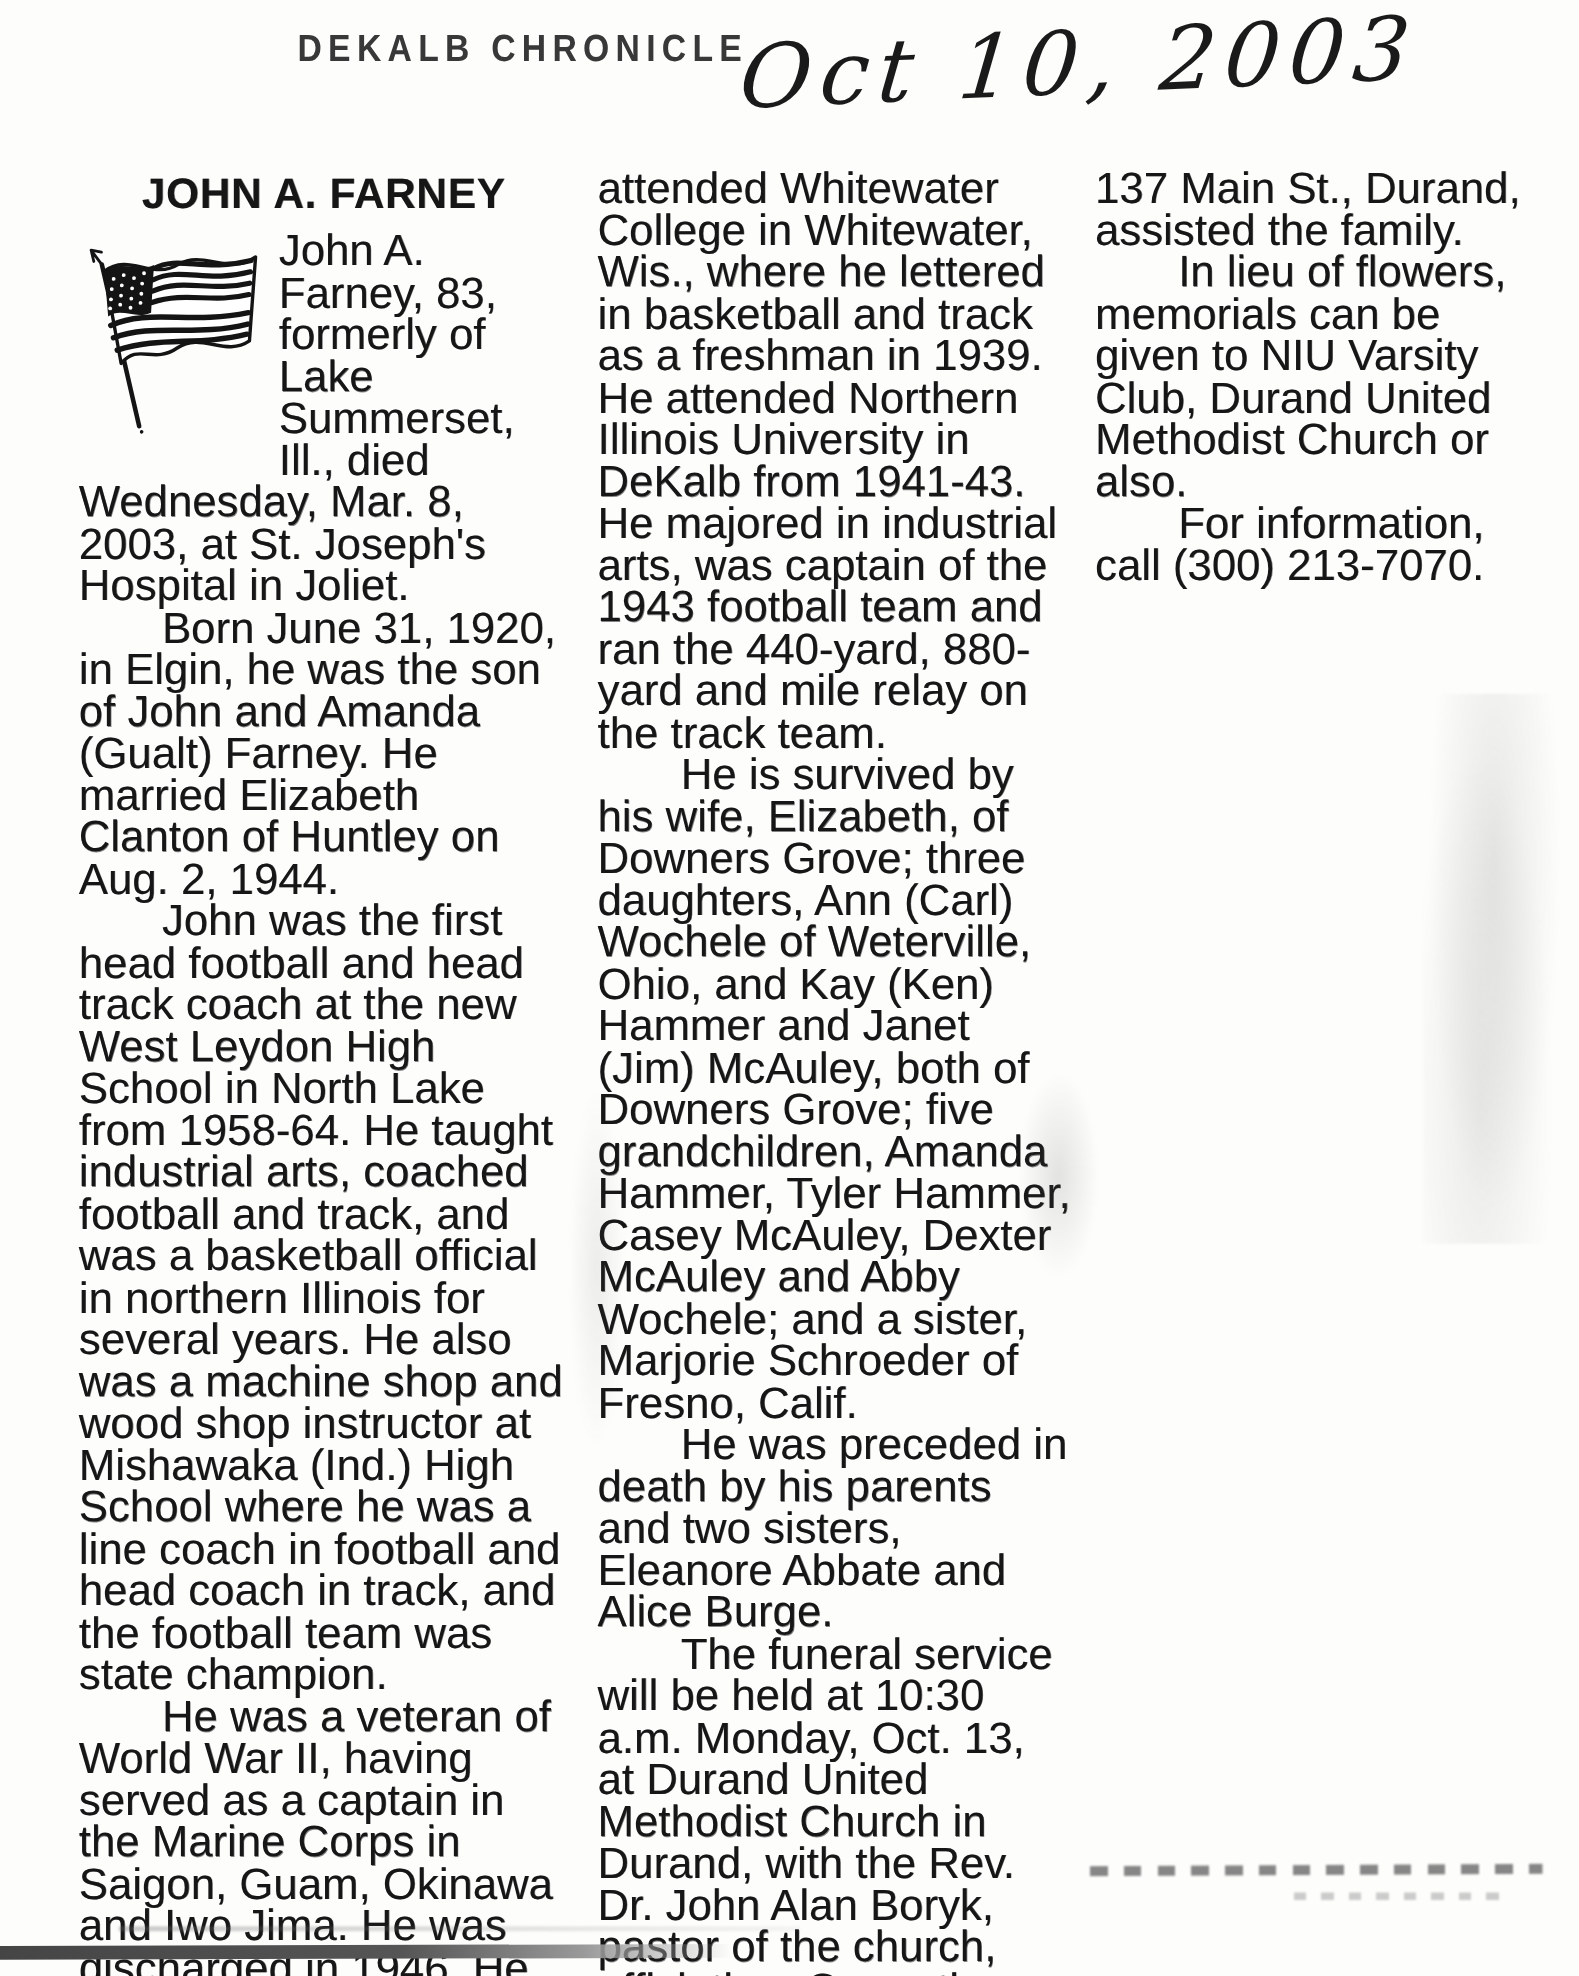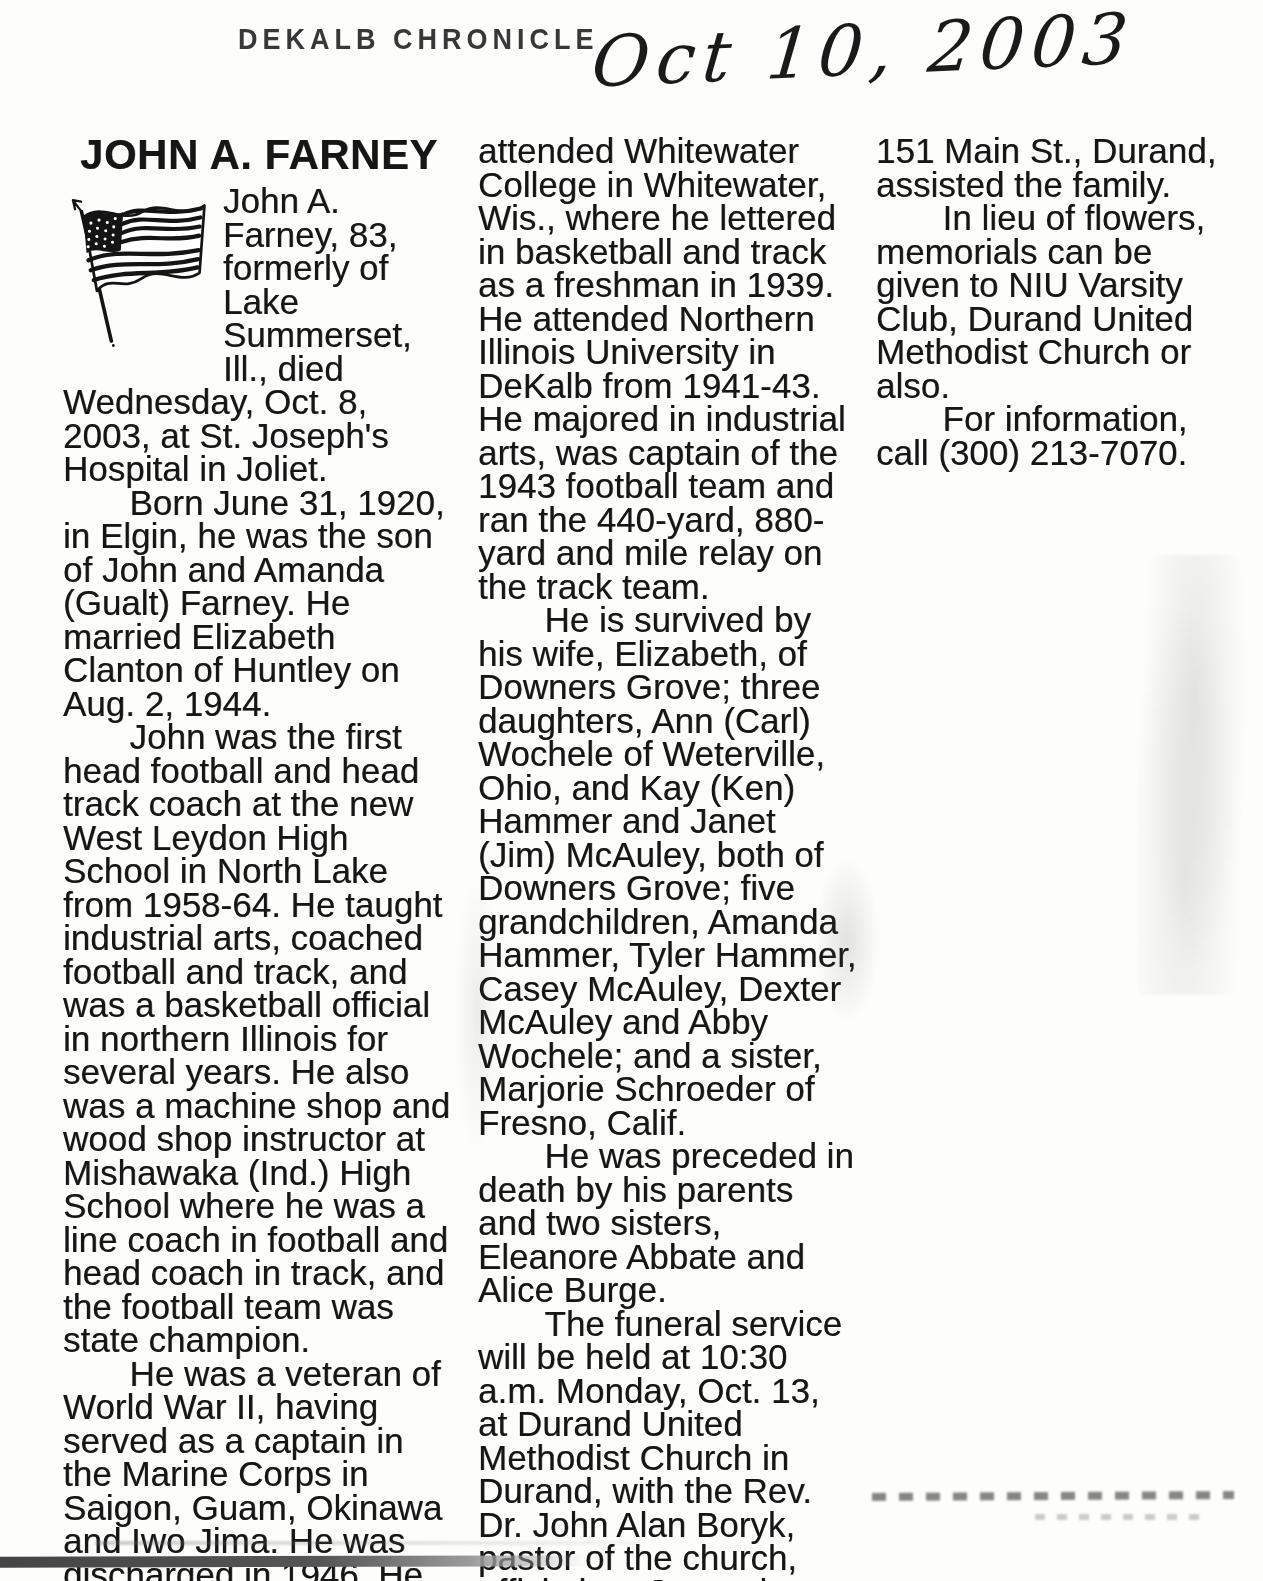--- a/index.html
+++ b/index.html
@@ -28,21 +28,21 @@
   
   .article{
     position:absolute;left:63px;top:134px;width:1177px;
     display:flex;align-items:flex-start;
   }
   .col{flex:0 0 auto;}
   .col1{width:392px;margin-right:23px;}
   .col2{width:380px;margin-right:18px;}
   .col3{width:368px;}
   h1.title{
-    margin:0 0 8px 0;font-size:42px;line-height:42px;font-weight:700;
+    margin:0 0 8px 0;font-size:34px;line-height:42px;font-weight:700;
     letter-spacing:.5px;text-align:center;
     text-shadow:.5px .3px 0 rgba(10,10,10,.45);
   }
   .col p{
     margin:0;font-size:35px;line-height:33.5px;
     text-shadow:.45px .25px 0 rgba(10,10,10,.5);
   }
   .indent{text-indent:1.9em;}
   .flagwrap{
     float:left;width:150px;height:172px;margin:4px 10px 2px 0;
@@ -135,37 +135,37 @@
             <path d="M63,59 C94,50 116,62 149,55"></path>
           </g>
 
           <g stroke="#141414" stroke-width="4.8" fill="none" stroke-linecap="round">
             <path d="M26,78 C60,64 96,80 148,71"></path>
             <path d="M28,89 C64,77 100,91 147,81"></path>
             <path d="M31,100 C68,89 104,99 146,90"></path>
           </g>
         </svg>
       </span>
-      <span>John A. Farney, 83, formerly of Lake Summerset, Ill., died Wednesday, Oct. 8, 2003, at St. Joseph's Hospital in Joliet.</span>
+      <span>John A. Farney, 83, formerly of Lake Summerset, Ill., died Wednesday, Mar. 8, 2003, at St. Joseph's Hospital in Joliet.</span>
     </p>
     <p class="indent">Born June 31, 1920, in Elgin, he was the son of John and Amanda (Gualt) Farney. He married Elizabeth Clanton of Huntley on Aug. 2, 1944.</p>
     <p class="indent">John was the first head football and head track coach at the new West Leydon High School in North Lake from 1958-64. He taught industrial arts, coached football and track, and was a basketball official in northern Illinois for several years. He also was a machine shop and wood shop instructor at Mishawaka (Ind.) High School where he was a line coach in football and head coach in track, and the football team was state champion.</p>
     <p class="indent">He was a veteran of World War II, having served as a captain in the Marine Corps in Saigon, Guam, Okinawa and Iwo Jima. He was discharged in 1946. He was a 1938 graduate of Sycamore High School where he had been captain of the football, basketball and track teams his senior year. He was half-mile conference champ in the 880-yard run. He</p>
   </div>
 
   <div class="col col2">
     <p>attended Whitewater College in Whitewater, Wis., where he lettered in basketball and track as a freshman in 1939. He attended Northern Illinois University in DeKalb from 1941-43. He majored in industrial arts, was captain of the 1943 football team and ran the 440-yard, 880-yard and mile relay on the track team.</p>
     <p class="indent">He is survived by his wife, Elizabeth, of Downers Grove; three daughters, Ann (Carl) Wochele of Weterville, Ohio, and Kay (Ken) Hammer and Janet (Jim) McAuley, both of Downers Grove; five grandchildren, Amanda Hammer, Tyler Hammer, Casey McAuley, Dexter McAuley and Abby Wochele; and a sister, Marjorie Schroeder of Fresno, Calif.</p>
     <p class="indent">He was preceded in death by his parents and two sisters, Eleanore Abbate and Alice Burge.</p>
     <p class="indent">The funeral service will be held at 10:30 a.m. Monday, Oct. 13, at Durand United Methodist Church in Durand, with the Rev. Dr. John Alan Boryk, pastor of the church, officiating. Cremation rites are to be accorded. Burial will be at Abraham Lincoln National Cemetery in Elwood. Visitation will be from 3-7 p.m. Sunday, Oct. 12, at the church.</p>
 
   </div>
 
   <div class="col col3">
-    <p>151 Main St., Durand, assisted the family.</p>
+    <p>137 Main St., Durand, assisted the family.</p>
     <p class="indent">In lieu of flowers, memorials can be given to NIU Varsity Club, Durand United Methodist Church or also.</p>
     <p class="indent">For information, call (300) 213-7070.</p>
   </div>
 
 </div>
 
 <div class="artifact bar-faint"></div>
 <div class="artifact bar-dark"></div>
 <div class="artifact dash-smudge"></div>
 <div class="artifact dash-smudge2"></div>

